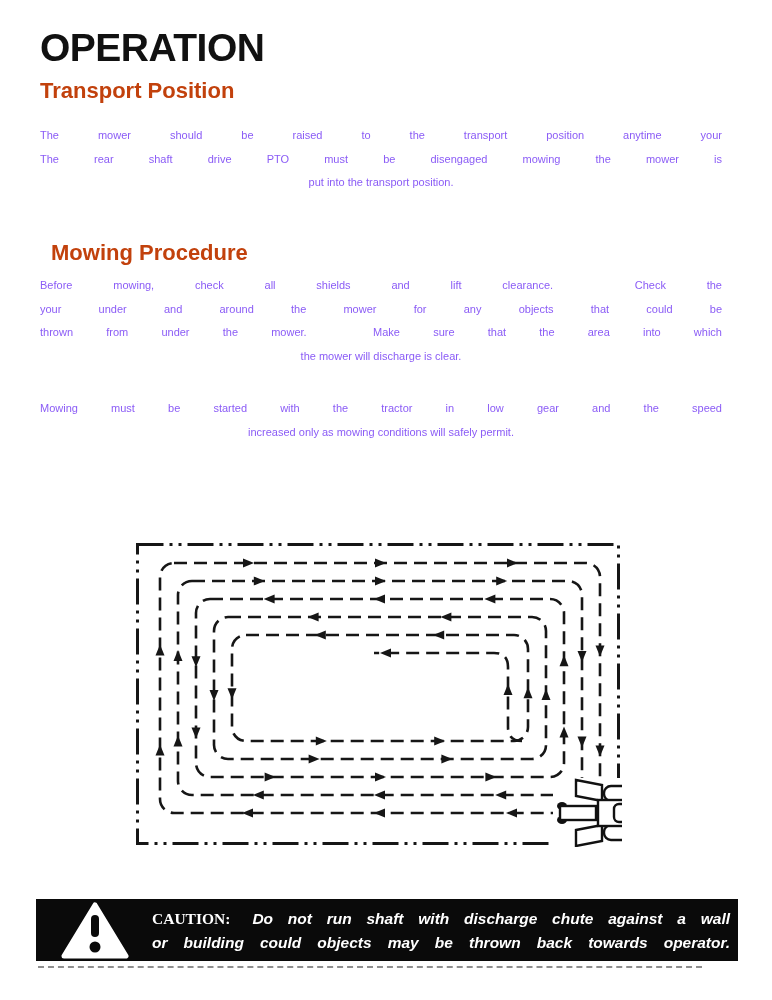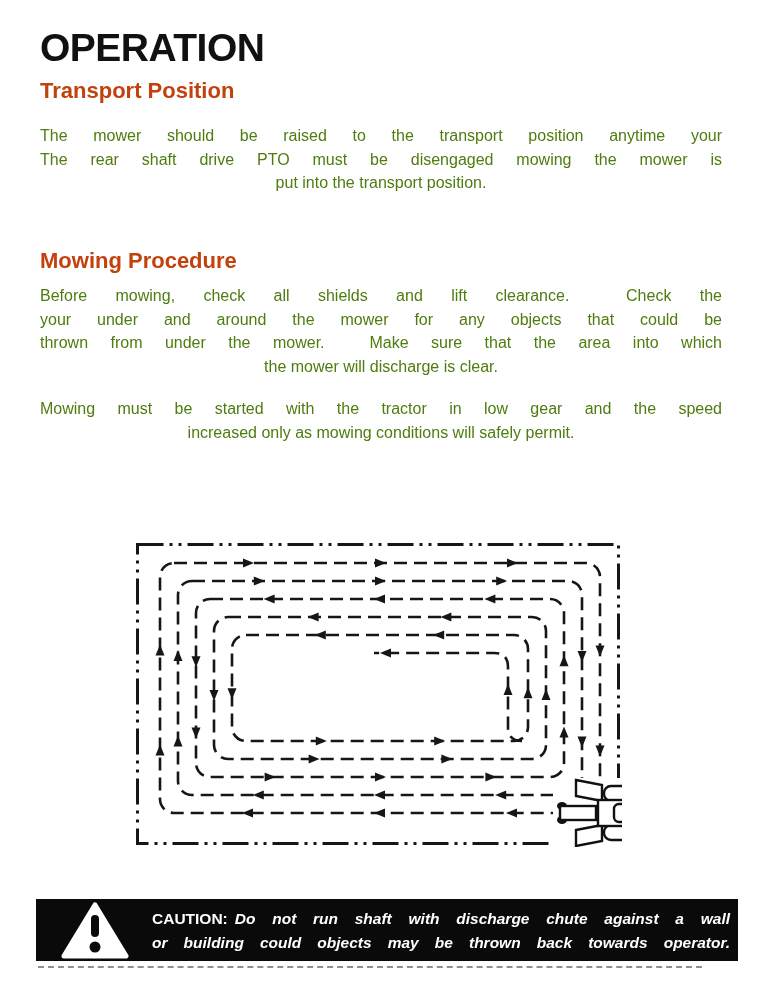--- a/index.html
+++ b/index.html
@@ -10,27 +10,27 @@
   }
   .h1{
     position:absolute;left:40px;top:26px;
     font-size:39px;font-weight:bold;letter-spacing:-0.5px;color:#111;
   }
   .h2{
     position:absolute;left:40px;
     font-size:22px;font-weight:bold;color:#c2410c;
   }
   #h2-transport{top:78px;}
-  #h2-mowing{top:248px;}
+  #h2-mowing{top:240px;margin-left:11px;}
   .para{
     position:absolute;left:40px;width:682px;
-    font-size:16px;line-height:23.7px;color:#4d7c0f;
+    font-size:11px;line-height:23.7px;color:#8b5cf6;
   }
   #para-transport{top:124px;}
-  #para-mowing-1{top:284px;}
+  #para-mowing-1{top:274px;}
   #para-mowing-2{top:397px;}
   .jline{text-align:justify;text-align-last:justify;-moz-text-align-last:justify;}
   .lline{text-align:center;}
   .diagram{
     position:absolute;left:136px;top:543px;width:486px;height:304px;
   }
   .loop-line{fill:none;stroke:#161616;stroke-width:2.6;stroke-dasharray:13 7;}
   .border-line{fill:none;stroke:#161616;stroke-width:3;stroke-dasharray:26 6 3 6 3 6;}
   .arrow-head{fill:#161616;stroke:none;}
   .tractor-part{fill:#ffffff;stroke:#111111;stroke-width:2.4;}
@@ -38,21 +38,21 @@
   .caution-banner{
     position:absolute;left:36px;top:899px;width:702px;height:62px;
     background:#0a0a0a;
   }
   .warning-icon{position:absolute;left:24px;top:3px;}
   .caution-text{
     position:absolute;left:116px;top:8px;width:578px;
     color:#ffffff;font-size:15.5px;line-height:23.5px;
     font-weight:bold;font-style:italic;
   }
-  .caution-label{font-style:normal;margin-right:7px;}
+  .caution-label{font-style:normal;margin-right:22px;font-family:Liberation Serif, serif;}
   .artifact-line{
     position:absolute;left:38px;top:966px;width:664px;height:0;
     border-top:2px dashed #8f8f8f;
   }
 </style>
 </head>
 <body>
 
 <div class="page">
 

